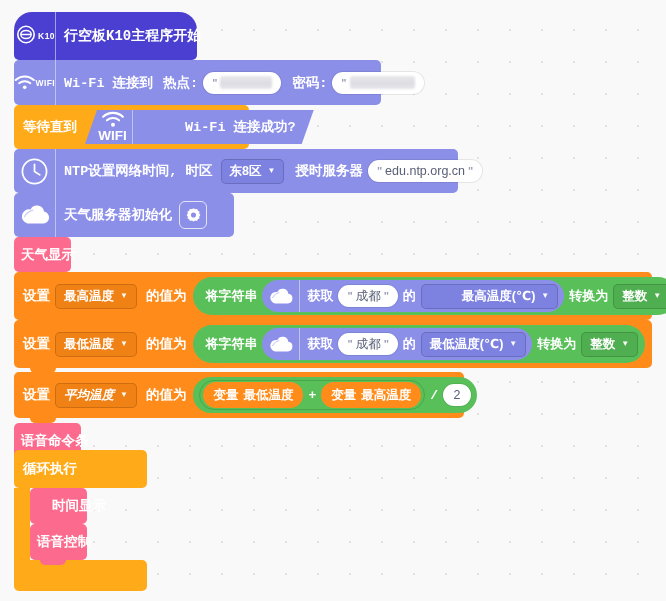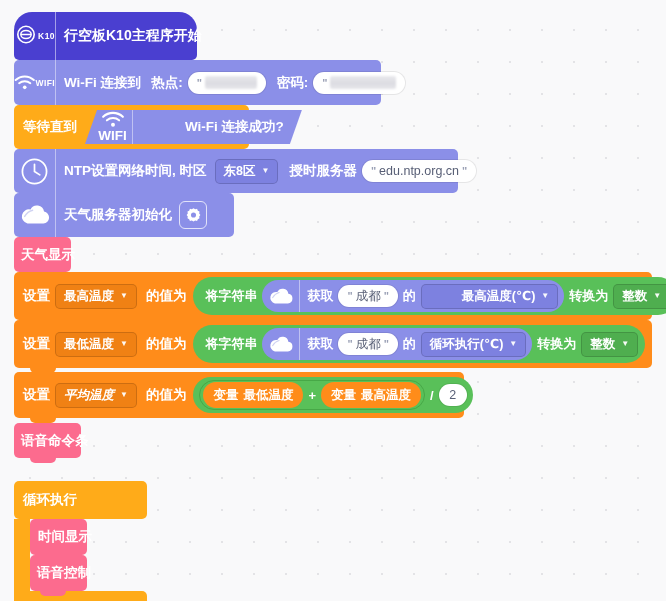--- a/index.html
+++ b/index.html
@@ -25,21 +25,21 @@
     align-items: center;
     color: #fff;
     font-size: 13.5px;
     font-weight: bold;
     white-space: nowrap;
     border-radius: 5px;
   }
   .notch-top, .notch-bot { position: absolute; left: 16px; width: 26px; height: 5px; }
   .notch-bot { bottom: -5px; border-radius: 0 0 6px 6px; }
 
-  .lbl { padding: 0 5px; }
+  .lbl { padding: 0 5px; font-family: Liberation Mono, monospace; }
 
   
   .iconcol {
     display: flex; 
     align-items: center; justify-content: center;
     width: 42px; flex: none;
     border-right: 1.5px solid rgba(255,255,255,0.45);
     height: 100%;
   }
   .iconcol .cap { font-size: 8.5px; font-weight: bold; letter-spacing: .4px; line-height: 1; margin-top: 1px; }
@@ -260,21 +260,21 @@
           </svg>
         </span>
         <span class="lbl" style="padding-left:7px;">获取</span>
         <span class="oval-in">
           <span class="q">"</span>
           <span>成都</span>
           <span class="q">"</span>
         </span>
         <span class="lbl">的</span>
         <span class="dd" style="background:#7d81e0;color:#fff;">
-          <span>循环执行(℃)</span>
+          <span>最低温度(℃)</span>
           <span class="arrow">▼</span>
         </span>
       </span>
       <span class="lbl">转换为</span>
       <span class="dd" style="background:#4fae4f;color:#fff;">
         <span>整数</span>
         <span class="arrow">▼</span>
       </span>
     </span>
   </div>
@@ -306,32 +306,32 @@
         <span>2</span>
       </span>
     </span>
   </div>
 
   <div class="blk" style="left:14px; top:423px; width:67px; height:35px; background:#fc6b8e;align-items:center;">
     <div class="notch-bot" style="background:#fc6b8e;"></div>
     <span class="lbl" style="padding-left:7px;">语音命令条</span>
   </div>
 
-  <div class="cwrap" style="left:14px; top:481px;border-radius:18px;">
+  <div class="cwrap" style="left:14px; top:450px;border-radius:18px;">
 
     <div class="cbar" style="width:133px; height:38px; display:flex; align-items:center;">
       <span class="lbl" style="color:#fff;font-size:13.5px;font-weight:bold;padding-left:9px;">循环执行</span>
     </div>
 
     <div style="position:absolute; left:0; top:38px; width:16px; height:72px; background:#ffab19;"></div>
 
     <div class="cbar" style="position:absolute; left:0; top:110px; width:133px; height:31px; border-radius:0 5px 5px 5px;"></div>
 
     <div class="blk" style="left:16px; top:38px; width:57px; height:36px; background:#fc6b8e;">
-      <span class="lbl" style="padding-left:8px;">时间显示</span>
+      <span class="lbl" style="padding-left:22px;">时间显示</span>
     </div>
     <div class="blk" style="left:16px; top:74px; width:57px; height:36px; background:#fc6b8e;">
       <div class="notch-bot" style="background:#fc6b8e;left:10px;"></div>
       <span class="lbl" style="padding-left:7px;">语音控制</span>
     </div>
   </div>
 
 </div>
 
 </body></html>

